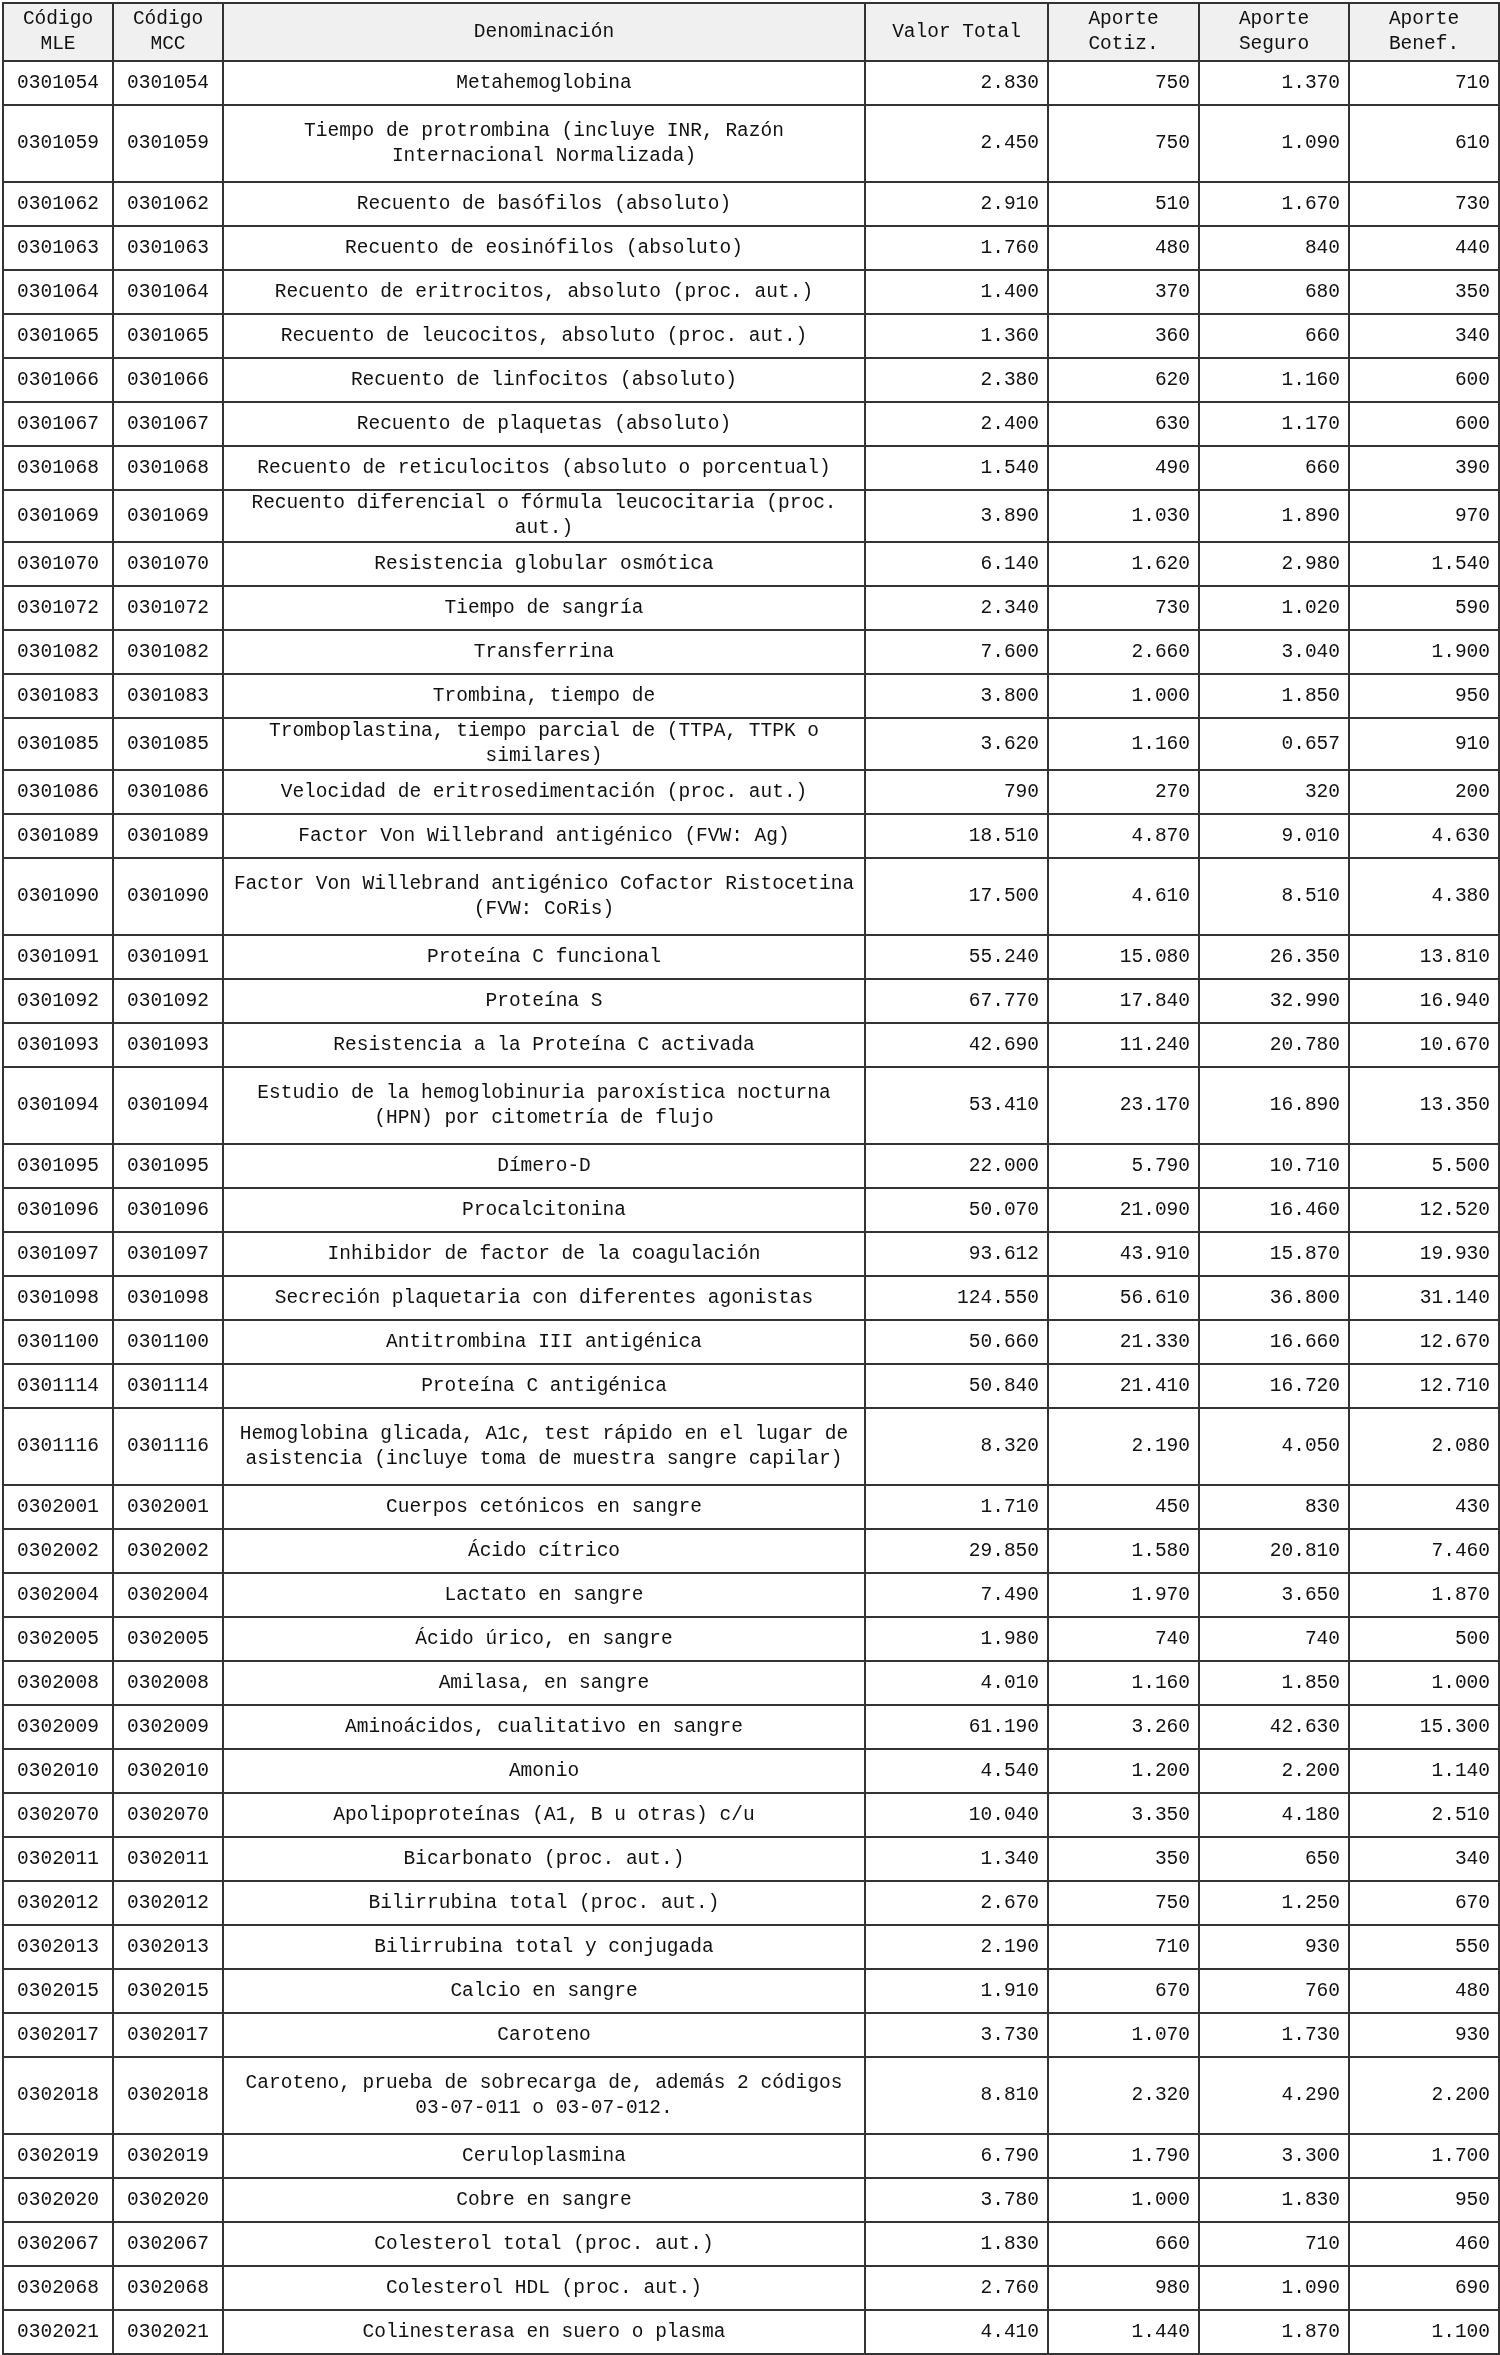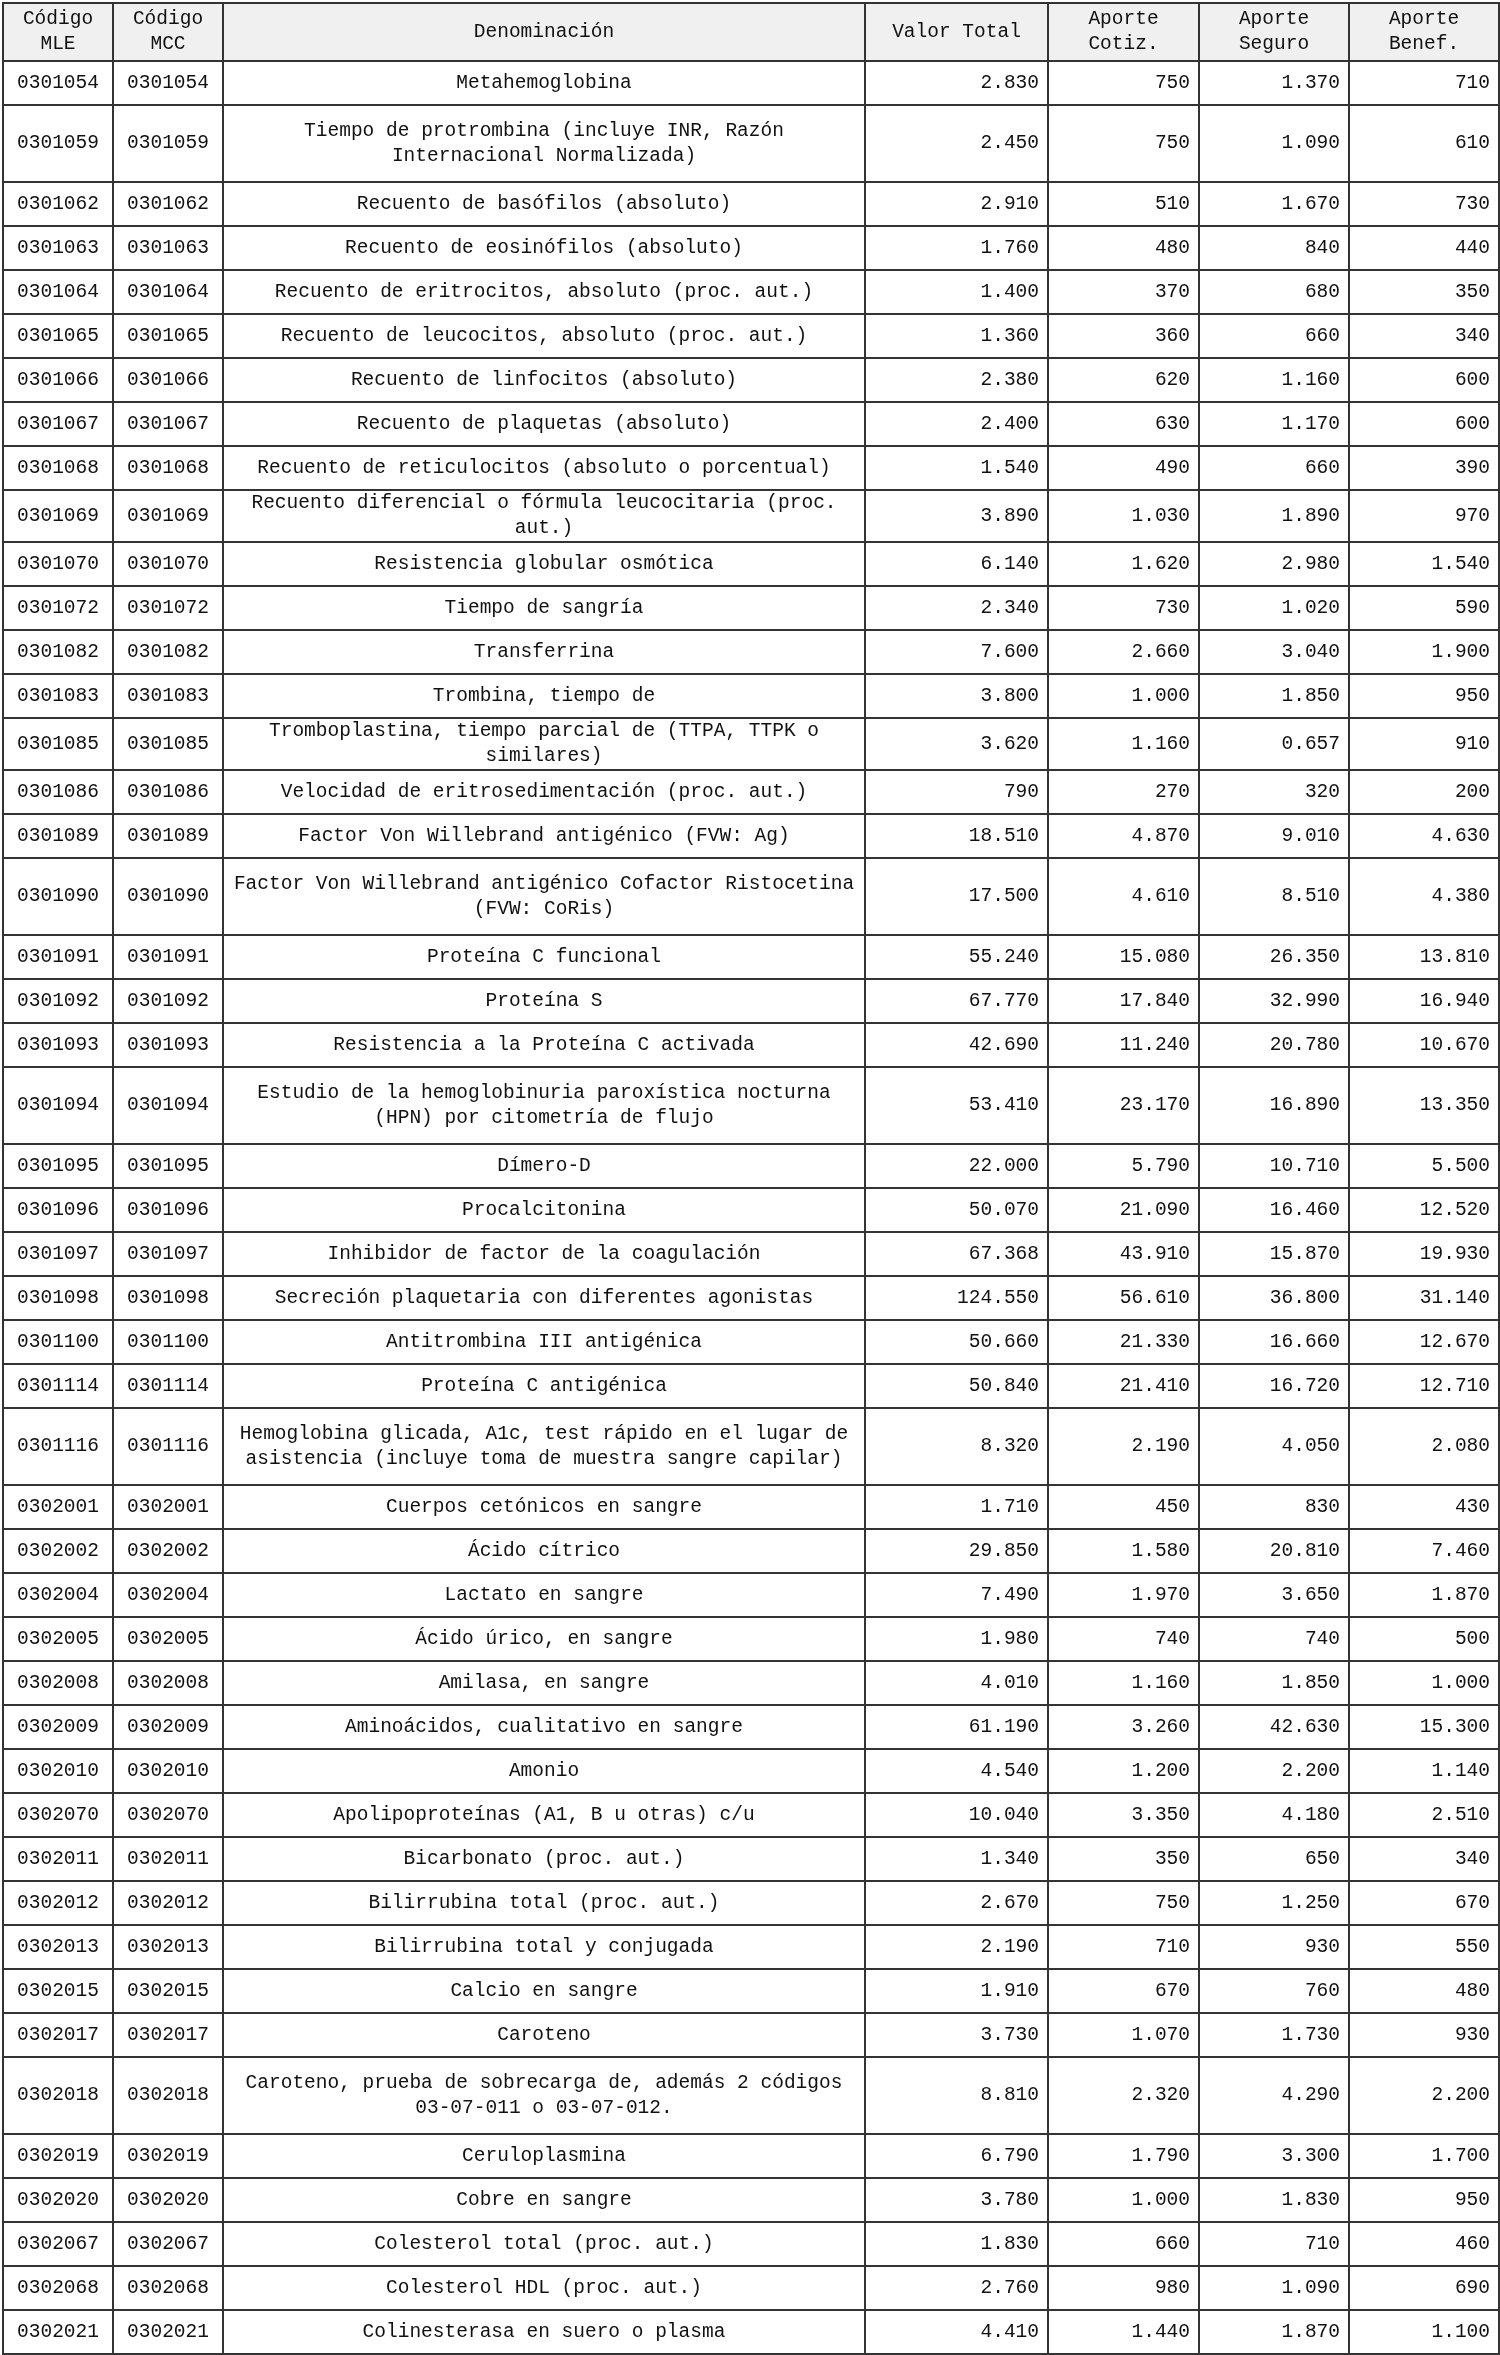--- a/index.html
+++ b/index.html
@@ -279,21 +279,21 @@
           <td class="name">Procalcitonina</td>
           <td class="num">50.070</td>
           <td class="num">21.090</td>
           <td class="num">16.460</td>
           <td class="num">12.520</td>
         </tr>
         <tr>
           <td class="code">0301097</td>
           <td class="code">0301097</td>
           <td class="name">Inhibidor de factor de la coagulación</td>
-          <td class="num">67.368</td>
+          <td class="num">93.612</td>
           <td class="num">43.910</td>
           <td class="num">15.870</td>
           <td class="num">19.930</td>
         </tr>
         <tr>
           <td class="code">0301098</td>
           <td class="code">0301098</td>
           <td class="name">Secreción plaquetaria con diferentes agonistas</td>
           <td class="num">124.550</td>
           <td class="num">56.610</td>

